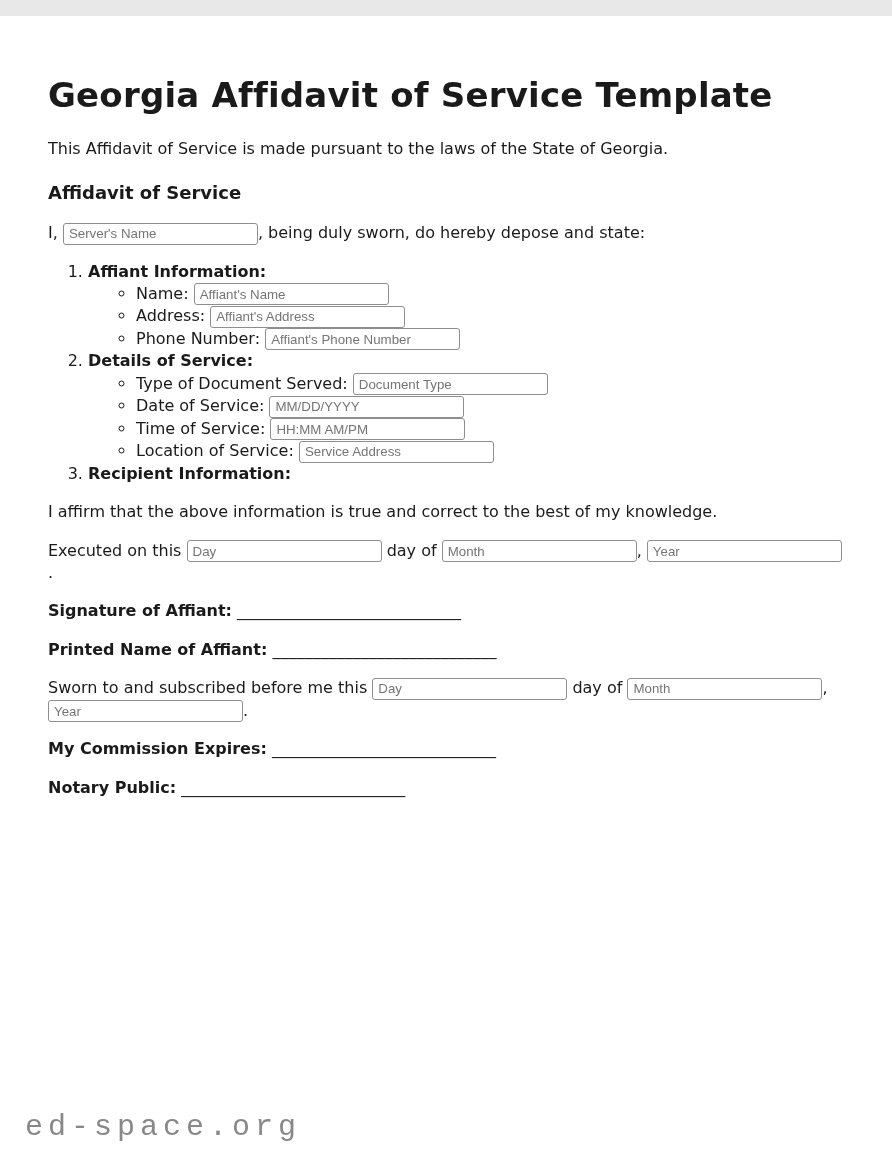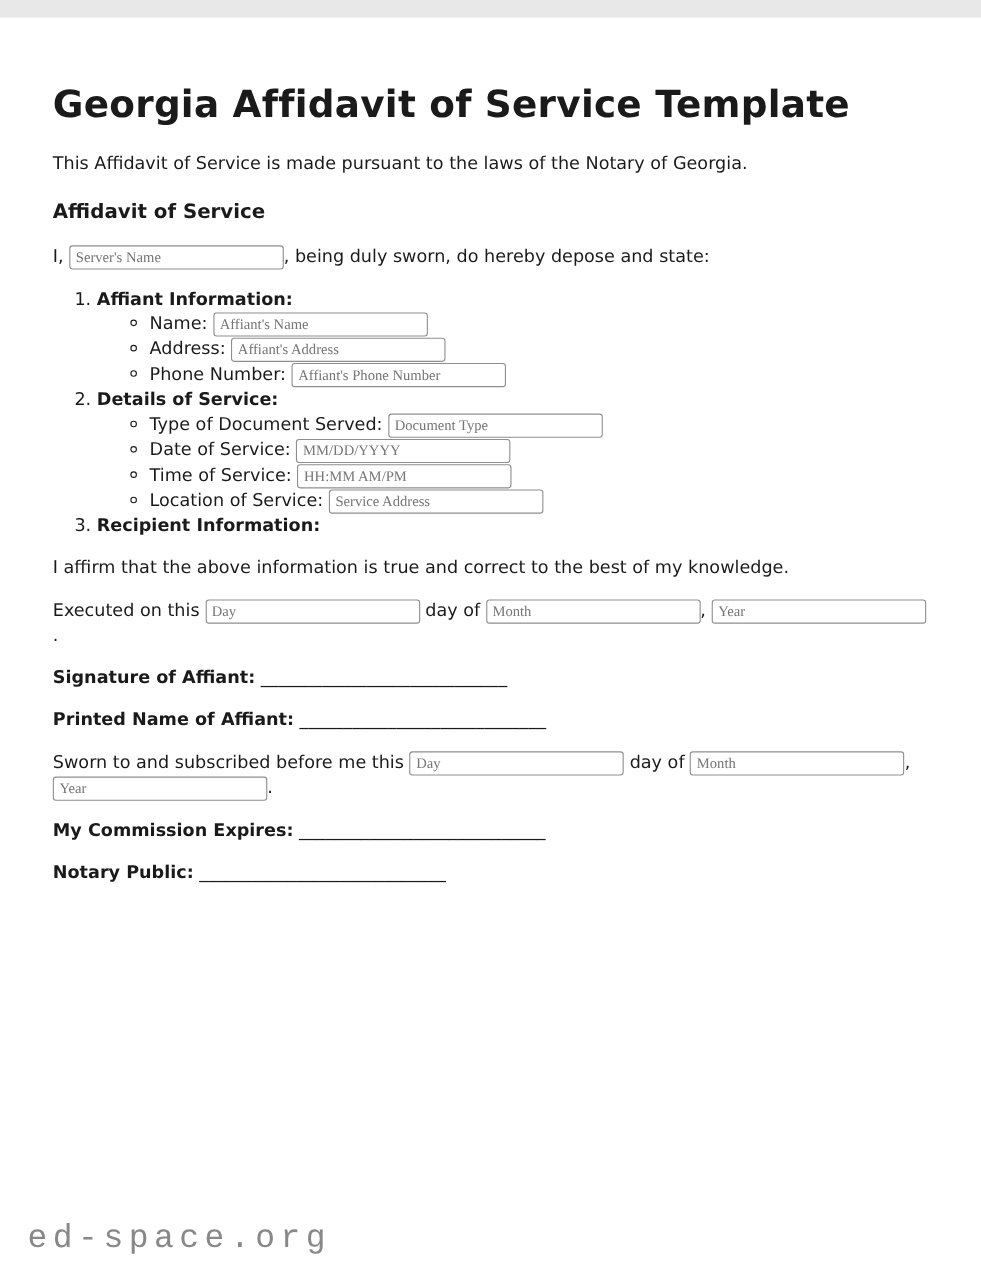--- a/index.html
+++ b/index.html
@@ -48,21 +48,21 @@
     padding-left: 48px;
   }
   ol.sections ul > li { margin: 0; }
   input.tfield {
     width: 195px;
     height: 22px;
     border: 1px solid var(--input-border-color);
     border-radius: 3px;
     padding: 1px 5px;
     background: var(--background);
-    font-family: Liberation Serif, serif;
+    font-family: Liberation Sans, sans-serif;
     font-size: 13.3px;
     color: #ec4899;
     vertical-align: baseline;
   }
   input.tfield::placeholder { color: var(--placeholder-color); opacity: 1; }
   .blank-line {
     font-weight: normal;
     letter-spacing: 0;
     white-space: nowrap;
   }
@@ -76,21 +76,21 @@
     color: var(--watermark-color);
   }
 </style>
 </head>
 <body>
 
 <div class="page">
 
   <h1 class="doc-title">Georgia Affidavit of Service Template</h1>
 
-  <p>This Affidavit of Service is made pursuant to the laws of the Notary of Georgia.</p>
+  <p>This Affidavit of Service is made pursuant to the laws of the State of Georgia.</p>
 
   <h3 class="doc-subheading">Affidavit of Service</h3>
 
   <p><span>I,</span>
     <input class="tfield" type="text" placeholder="Server's Name" style=""><span>, being duly sworn, do hereby depose and state:</span></p>
 
   <ol class="sections">
     <li>
       <strong>Affiant Information:</strong>
       <ul>

